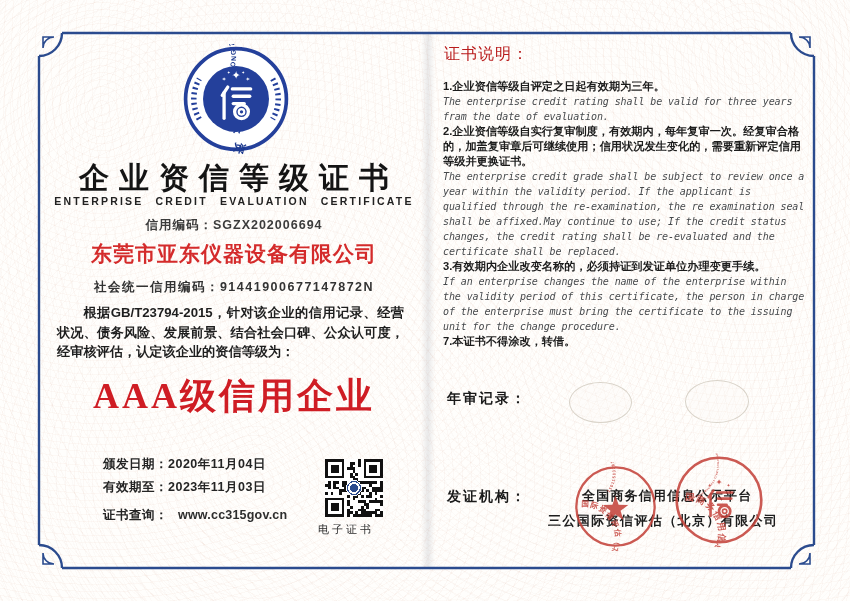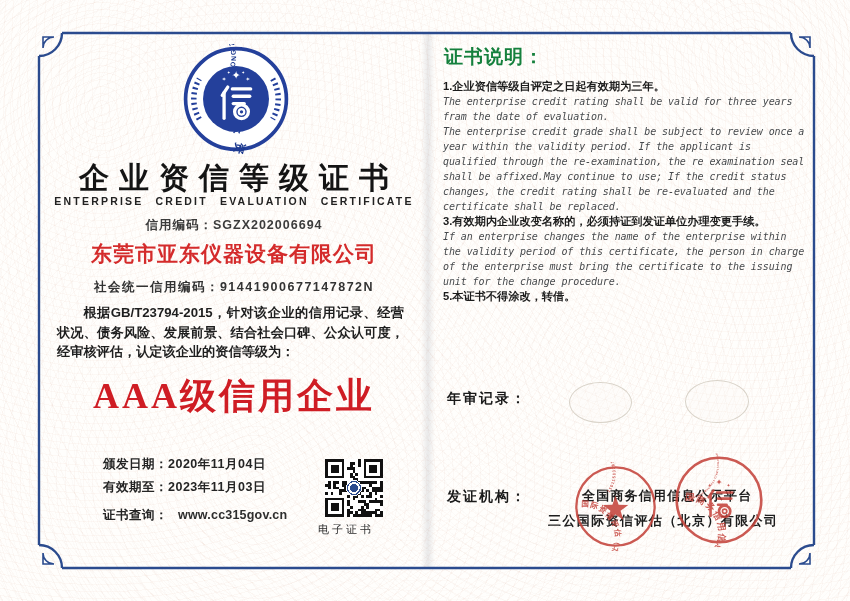--- a/index.html
+++ b/index.html
@@ -53,21 +53,21 @@
   .date-line { left:103px; font-size:12.5px; font-weight:bold; color:#242424; letter-spacing:.5px; white-space:nowrap; }
   .d1 { top:456px; } .d2 { top:479px; }
   .query { top:507px; font-weight:bold; }
   .query .url { font-weight:bold; color:#2e2e2e; margin-left:10px; letter-spacing:.2px;text-align:center; }
 
   .qr { left:325px; top:459px; width:58px; height:58px; }
   .qr svg { width:100%; height:100%; }
   .qr-caption { left:318px; top:522px; width:72px; font-size:11px; letter-spacing:3px; color:#2c2c2c; }
 
   
-  .rp-heading { left:444px; top:44px; font-size:19px; font-weight:bold; color:#15803d; letter-spacing:1px; }
+  .rp-heading { left:444px; top:44px; font-size:16px; font-weight:normal; color:#b91c1c; letter-spacing:1px; }
   .notes { left:443px; top:79px; width:362px; }
   .note .zh { font-size:11.2px; font-weight:bold; color:#1c1c1c; line-height:15px; }
   .note .en { font-family:"DejaVu Sans Mono", monospace; font-size:10px; letter-spacing:-.1px; color:#46494c; line-height:15px;font-style:italic; }
 
   .annual-label { left:447px; top:390px; font-size:14px; font-weight:bold; color:#1a1a1a; letter-spacing:2px; }
   .oval { border:1px solid #d9d3c9; border-radius:50%; background:rgba(250,248,244,.25); }
   .oval1 { left:569px; top:382px; width:63px; height:41px; }
   .oval2 { left:685px; top:380px; width:64px; height:43px; }
 
   .issuer-label { left:447px; top:488px; font-size:14px; font-weight:bold; color:#1a1a1a; letter-spacing:2px; }
@@ -313,31 +313,32 @@
 
 <div class="abs rp-heading">证书说明：</div>
 
 <div class="abs notes">
   <div class="note">
     <div class="zh">1.企业资信等级自评定之日起有效期为三年。</div>
     <div class="en">The enterprise credit rating shall be valid for three years fram the date of evaluation.</div>
   </div>
 
   <div class="note">
+    <div class="zh">2.企业资信等级自实行复审制度，有效期内，每年复审一次。经复审合格的，加盖复审章后可继续使用；信用状况发生变化的，需要重新评定信用等级并更换证书。</div>
     <div class="en">The enterprise credit grade shall be subject to review once a year within the validity period. If the applicant is qualified through the re-examination, the re examination seal shall be affixed.May continue to use; If the credit status changes, the credit rating shall be re-evaluated and the certificate shall be replaced.</div>
   </div>
 
   <div class="note">
     <div class="zh">3.有效期内企业改变名称的，必须持证到发证单位办理变更手续。</div>
     <div class="en">If an enterprise changes the name of the enterprise within the validity period of this certificate, the person in charge of the enterprise must bring the certificate to the issuing unit for the change procedure.</div>
   </div>
 
 
   <div class="note">
-    <div class="zh">5.本证书不得涂改，转借。</div>
+    <div class="zh">7.本证书不得涂改，转借。</div>
   </div>
 </div>
 
 <div class="abs annual-label">年审记录：</div>
 <div class="abs oval oval1"></div>
 <div class="abs oval oval2"></div>
 
 <div class="abs issuer-label">发证机构：</div>
 <div class="abs issuer-l1">全国商务信用信息公示平台</div>
 <div class="abs issuer-l2">三公国际资信评估（北京）有限公司</div>

